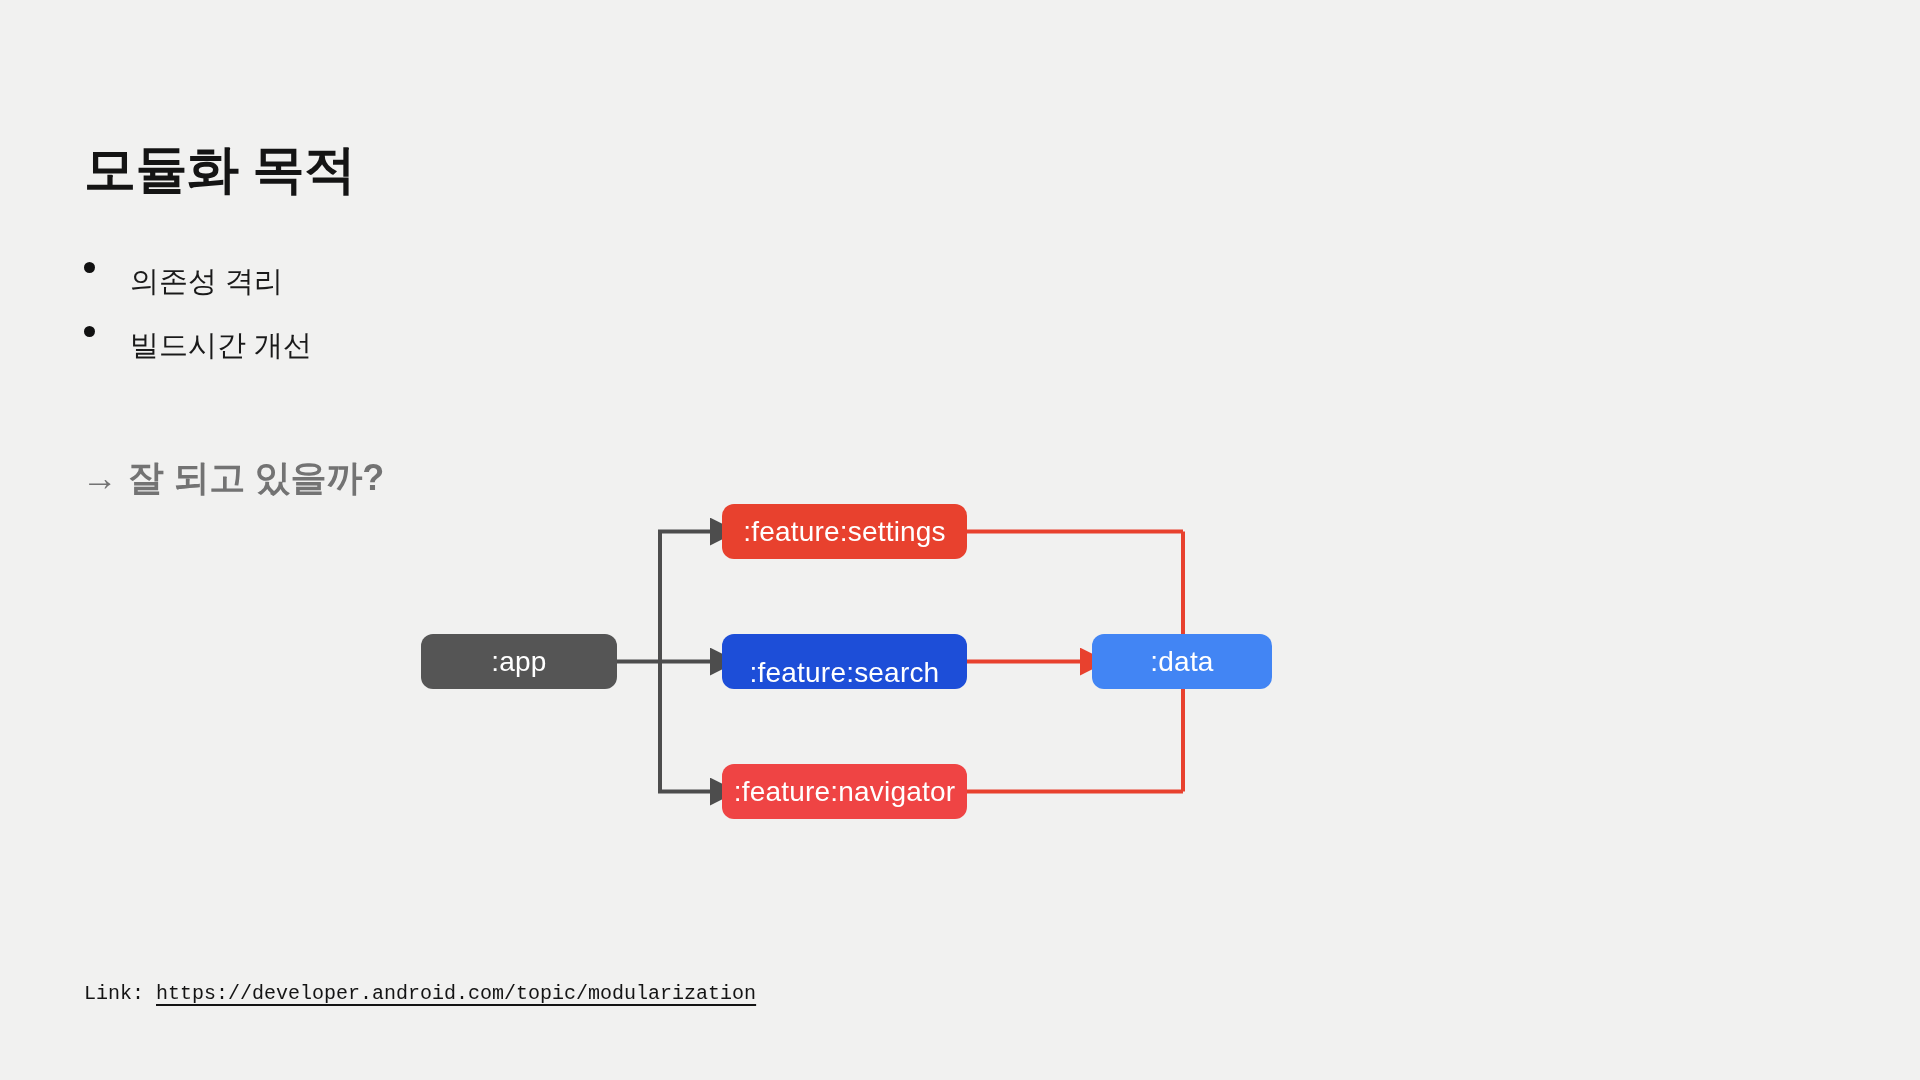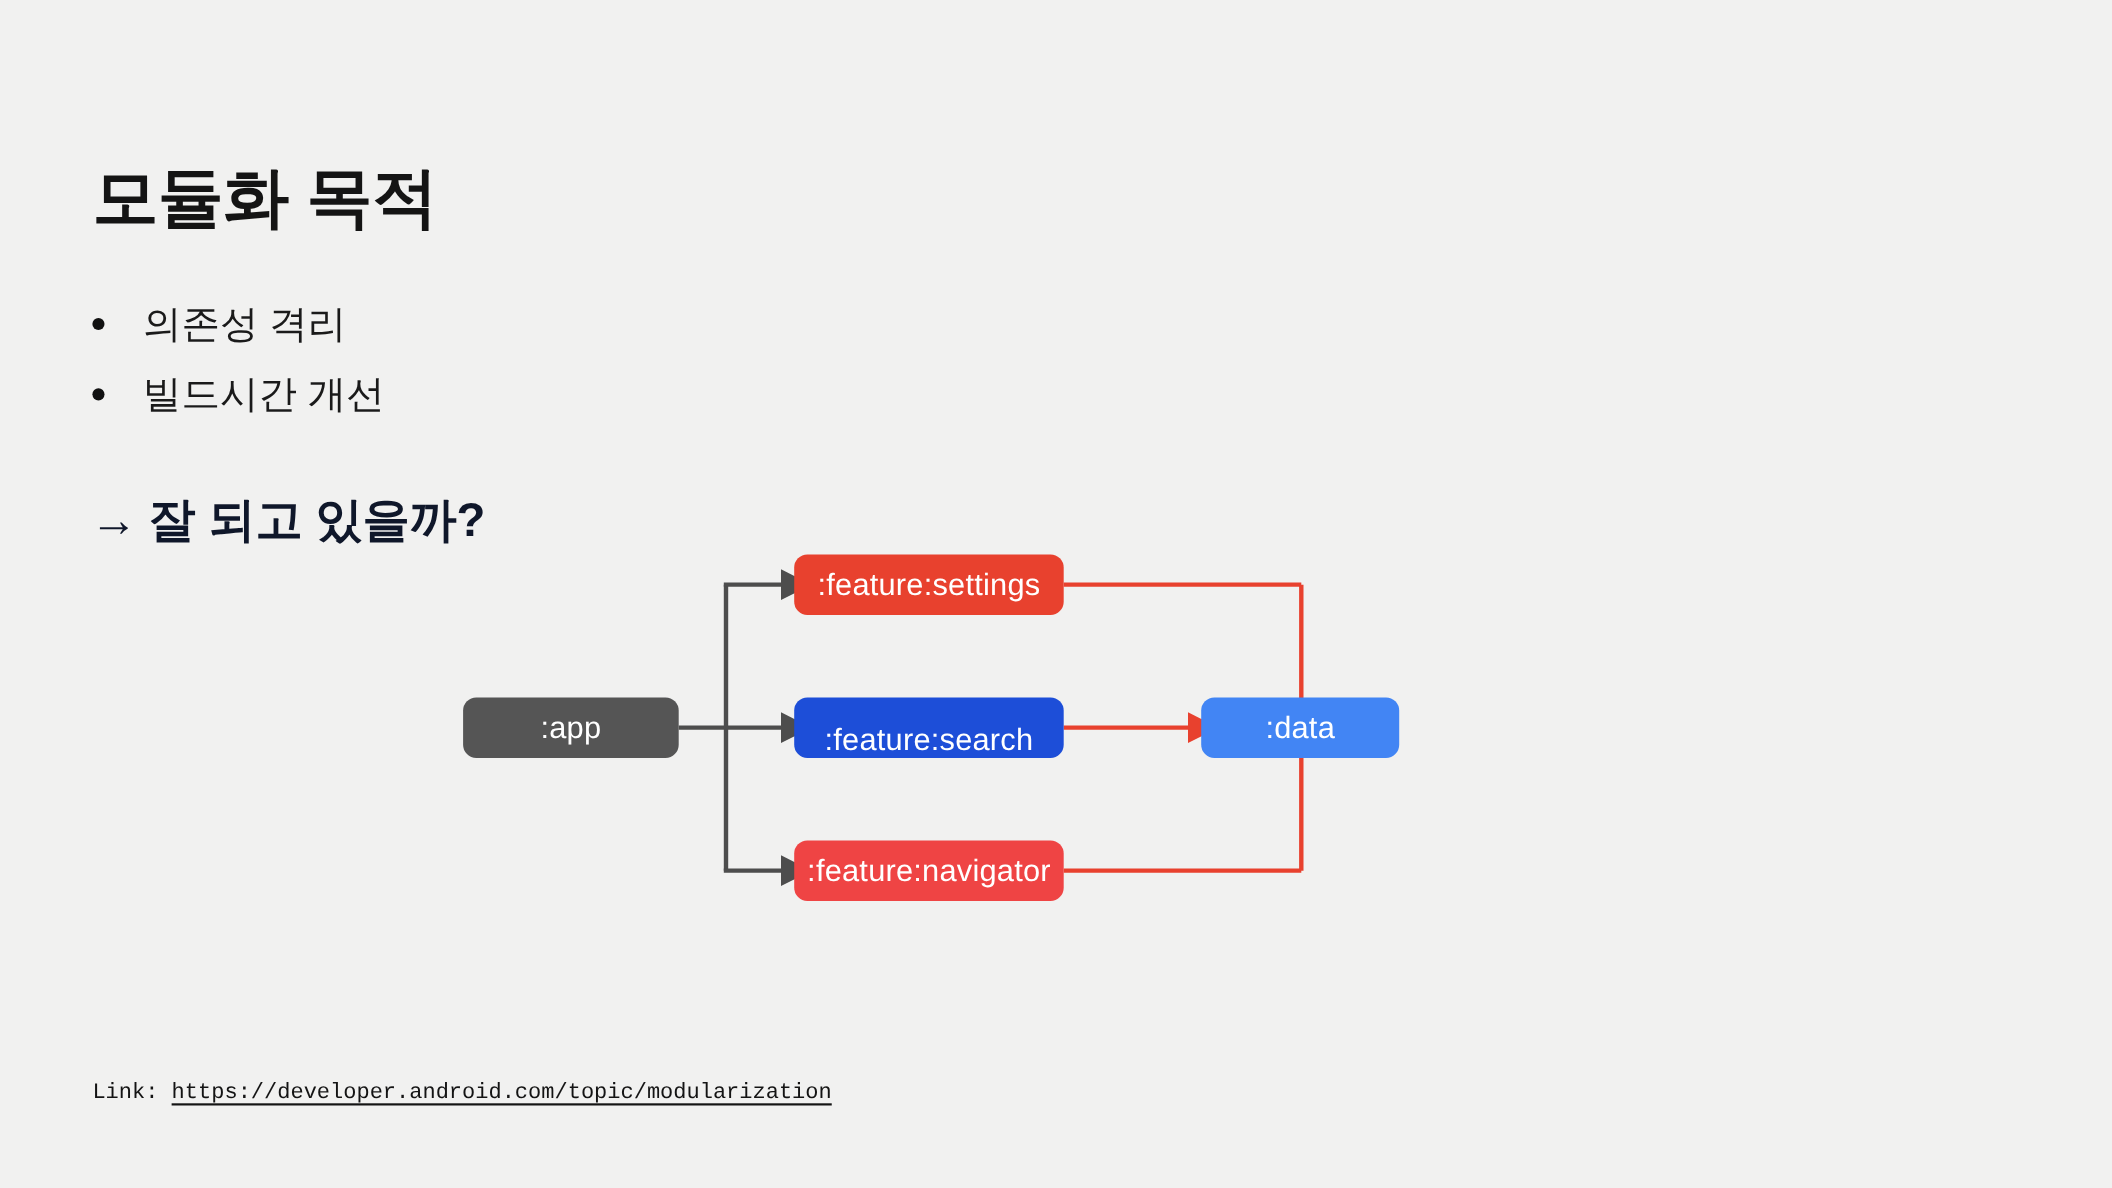--- a/index.html
+++ b/index.html
@@ -20,62 +20,62 @@
     inset: 0;
     width: 1920px;
     height: 1080px;
   }
 
   
   .title {
     position: absolute;
     left: 84px;
     top: 105px;
-    font-size: 60px;
+    font-size: 52px;
     font-weight: 700;
     color: #141414;
     letter-spacing: -0.5px;
     line-height: 1.15;
     white-space: nowrap;
   }
 
   
   .bullets {
     position: absolute;
     left: 84px;
     top: 262px;
     margin: 0;
     padding: 0;
     list-style: none;
   }
   .bullet-item {
     display: flex;
-    align-items: center;
+    align-items: flex-start;
     height: 64px;
-    font-size: 35px;
+    font-size: 29px;
     color: #1a1a1a;
     white-space: nowrap;
   }
   .bullet-dot {
     width: 11px;
     height: 11px;
     border-radius: 50%;
     background: #111111;
     flex: 0 0 auto;
     margin-right: 35px;
   }
 
   
   .question {
     position: absolute;
     left: 82px;
-    top: 444px;
-    font-size: 43px;
+    top: 454px;
+    font-size: 36px;
     font-weight: 700;
-    color: #0f172a;
+    color: #737373;
     white-space: nowrap;
     letter-spacing: -0.2px;
   }
   .question .arrow-glyph {
     margin-right: 10px;
   }
 
   
   .diagram {
     position: absolute;

